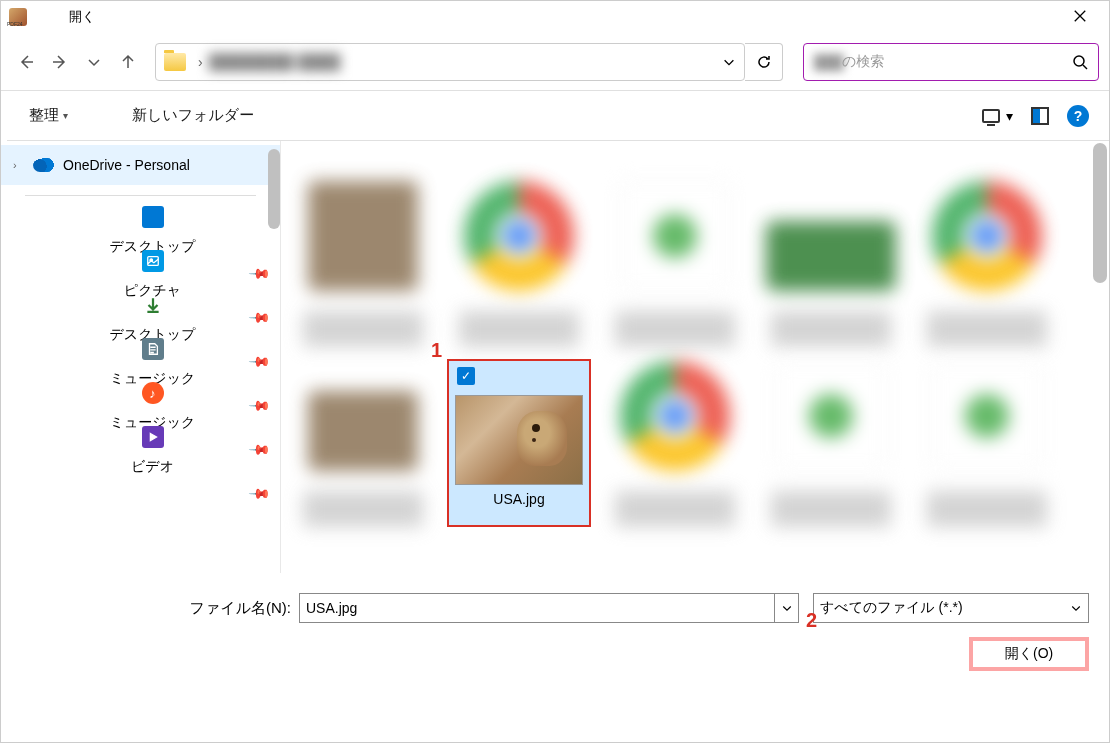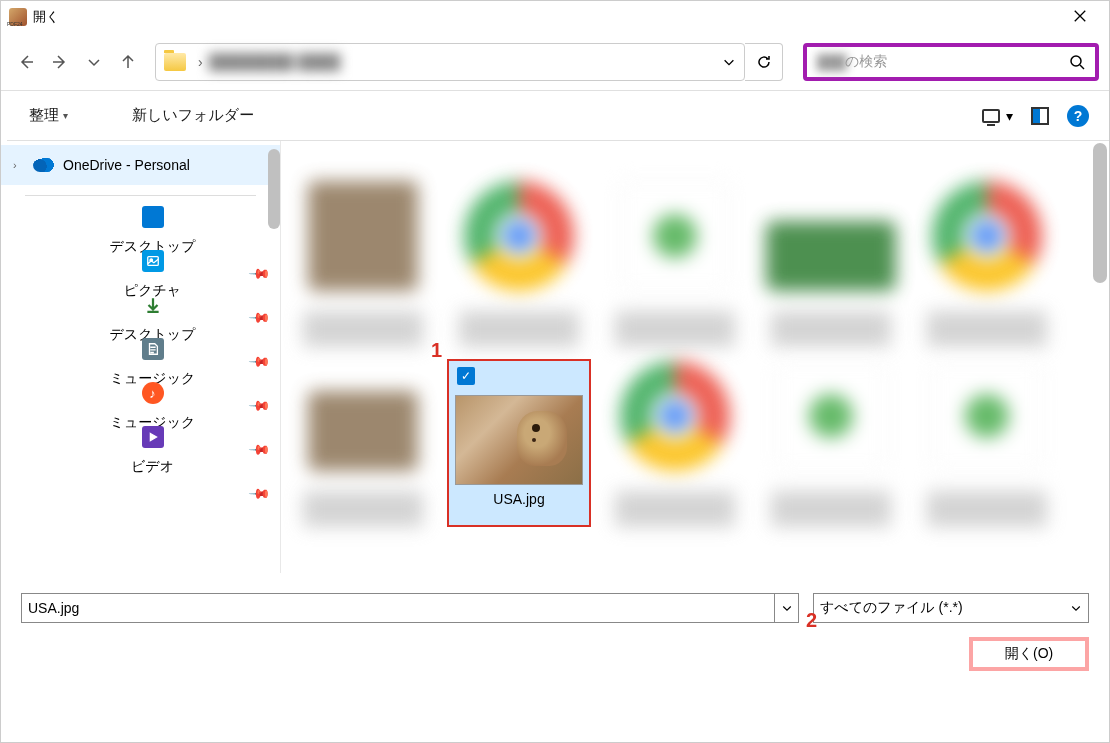--- a/index.html
+++ b/index.html
@@ -1,34 +1,34 @@
 <!DOCTYPE html>
 <html><head>
 <meta charset="utf-8">
 <style>
 * { box-sizing: border-box; margin: 0; padding: 0; }
 body { font-family: "Yu Gothic UI", "Meiryo", sans-serif; font-size: 14px; background: #fff; width: 1110px; height: 743px; overflow: hidden; border: 1px solid #ccc; }
 
-.titlebar { display: flex; align-items: center; height: 32px; padding: 0 8px; }
+.titlebar { display: flex; align-items: center; height: 32px; padding: 0 8px; gap: 36px; }
 .titlebar .app-icon { width: 18px; height: 18px; margin-right: 6px; background: linear-gradient(135deg,#d4a76a,#a0522d); border-radius: 3px; position: relative; }
 .titlebar .app-icon::after { content: "PDF24"; position: absolute; font-size: 5px; bottom: -1px; left: -2px; color: #333; }
 .titlebar .title { font-size: 13px; }
 .titlebar .close { margin-left: auto; font-size: 18px; padding: 4px 14px; cursor: pointer; }
 
 .nav-row { display: flex; align-items: center; height: 58px; padding: 0 10px; gap: 4px; border-bottom: 1px solid #e0e0e0; }
 .nav-btn { width: 30px; height: 30px; display: flex; align-items: center; justify-content: center; color: #555; cursor: pointer; }
 .nav-btn svg { width: 16px; height: 16px; }
 .address-bar { flex: 1; display: flex; align-items: center; height: 38px; border: 1px solid #ccc; border-radius: 4px; padding: 0 8px; margin-left: 8px; }
 .folder-icon-small { width: 22px; height: 18px; background: linear-gradient(#ffe9a8,#f5c842); border-radius: 2px; margin-right: 6px; position: relative; }
 .folder-icon-small::before { content: ""; position: absolute; top: -3px; left: 0; width: 10px; height: 3px; background: #f5c842; border-radius: 1px 1px 0 0; }
 .address-bar .crumb-arrow { color: #666; margin: 0 6px; }
 .address-bar .blurred-path { flex: 1; filter: blur(6px); color: #888; font-size: 15px; }
 .address-bar .addr-chevron { margin-left: auto; width: 14px; height: 14px; }
 .refresh-btn { width: 38px; height: 38px; display: flex; align-items: center; justify-content: center; border: 1px solid #ccc; border-left: none; border-radius: 0 4px 4px 0; margin-left: -4px; cursor: pointer; }
-.search-box { width: 296px; height: 38px; border: 4px solid #a21caf; border-radius: 4px; margin-left: 16px; display: flex; align-items: center; padding: 0 10px; }
+.search-box { width: 296px; height: 38px; border: 1px solid #a21caf; border-radius: 4px; margin-left: 16px; display: flex; align-items: center; padding: 0 10px; }
 .search-box .blurred-search { color: #999; filter: blur(5px); width: 28px; }
 .search-box .search-label { color: #999; flex: 1; }
 .search-box .search-icon { width: 16px; height: 16px; }
 
 .toolbar-row { display: flex; align-items: center; height: 50px; padding: 0 20px; border-bottom: 1px solid #e0e0e0; margin-left: 6px; }
 .toolbar-btn { display: flex; align-items: center; gap: 4px; color: #1a1a1a; font-size: 15px; cursor: pointer; padding: 4px 2px; }
 .toolbar-btn .tiny-chevron { color: #555; font-size: 10px; }
 .toolbar-spacer { width: 60px; }
 .toolbar-right { margin-left: auto; display: flex; align-items: center; gap: 18px; }
 .view-icon { width: 18px; height: 14px; border: 2px solid #333; border-radius: 2px; position: relative; }
@@ -275,20 +275,21 @@
     <div class="file-tile" style="height:168px">
         <div class="thumb doc-thumb"></div>
         <div class="lbl"></div>
       </div>
     <div class="filepane-scroll"></div>
   </div>
 </div>
 
 <div class="bottom-area">
   <div class="filename-row">
+    <span class="filename-label">ファイル名(N):</span>
     <input class="filename-input" value="USA.jpg" style="">
     <div class="filename-combo-btn">
         <svg viewBox="0 0 16 16" width="12" height="12">
           <path d="M3 6 L8 11 L13 6"></path>
         </svg>
       </div>
     <div class="filetype-select">
       <span>すべてのファイル (*.*)</span>
       <svg viewBox="0 0 16 16" width="12" height="12">
           <path d="M3 6 L8 11 L13 6"></path>

